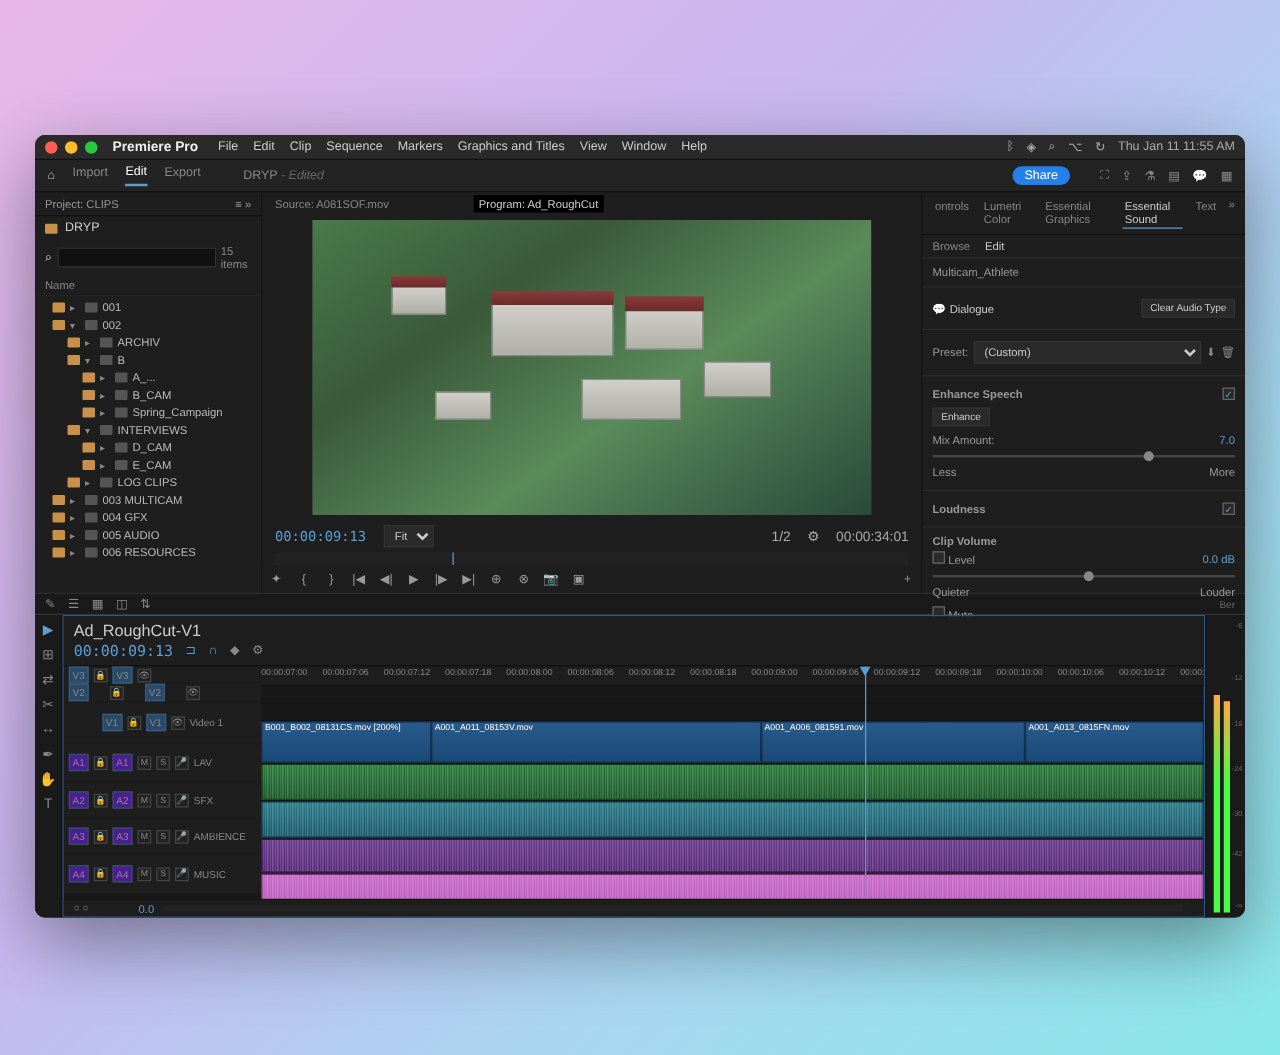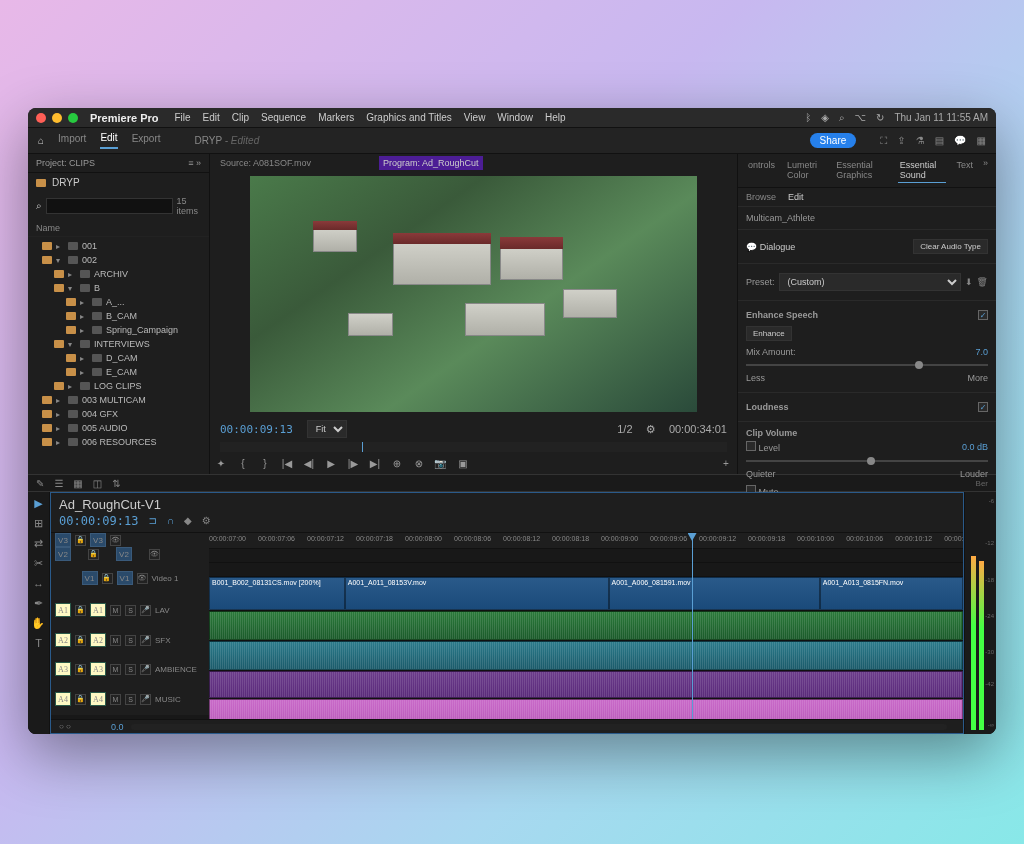--- a/index.html
+++ b/index.html
@@ -31,21 +31,21 @@
 .item-count { color: #888; font-size: 9px; margin-left: auto; }
 .tree { flex: 1; overflow: auto; padding: 2px 0; }
 .tree-header { font-size: 9px; color: #888; padding: 3px 8px; border-bottom: 1px solid #222; }
 .tree-row { display: flex; align-items: center; gap: 4px; padding: 2px 4px; font-size: 9px; color: #bbb; cursor: pointer; }
 .indent-1 { padding-left: 14px; } .indent-2 { padding-left: 26px; } .indent-3 { padding-left: 38px; }
 .chevron { width: 8px; font-size: 8px; color: #888; }
 .folder-icon { width: 10px; height: 8px; background: #555; border-radius: 1px; }
 .program-panel { flex: 1; background: #1e1e1e; border-right: 1px solid #111; display: flex; flex-direction: column; }
 .prog-tabs { display: flex; gap: 4px; padding: 2px 6px; font-size: 9px; }
 .prog-tab { color: #888; padding: 2px 4px; }
-.prog-tab.active { color: #ccc; background: #4c1d95; text-align: center; }
+.prog-tab.active { color: #ccc; background: #000000; text-align: center; }
 .video-preview { flex: 1; margin: 4px 40px; background: #3a6b4a; position: relative; overflow: hidden; }
 .village { position: absolute; inset: 0; background: linear-gradient(145deg, #4a7a4a 0%, #3a5a3a 30%, #5a8a5a 60%, #2a4a3a 100%); }
 .building { position: absolute; background: linear-gradient(180deg, #d0d0c8 0%, #b0b0a8 100%); border: 1px solid #888; }
 .roof { position: absolute; background: linear-gradient(180deg, #8a3a3a 0%, #6a2a2a 100%); }
 .transport { display: flex; align-items: center; justify-content: center; gap: 8px; padding: 4px; background: #1e1e1e; }
 .transport-btn { width: 14px; height: 14px; color: #999; cursor: pointer; font-size: 10px; display: flex; align-items: center; justify-content: center; }
 .timecode-bar { display: flex; align-items: center; padding: 4px 10px; font-size: 10px; gap: 10px; }
 .timecode { color: #5a9fd4; font-family: monospace; font-size: 11px; }
 .timecode-right { margin-left: auto; color: #aaa; font-family: monospace; font-size: 11px; }
 .essential-panel { width: 258px; background: #1e1e1e; display: flex; flex-direction: column; font-size: 9px; }
@@ -69,21 +69,21 @@
 .timeline-area { display: flex; height: 242px; background: #181818; }
 .tool-strip { width: 22px; background: #1a1a1a; display: flex; flex-direction: column; gap: 6px; padding: 4px 0; align-items: center; border-right: 1px solid #111; }
 .tool-btn { width: 14px; height: 14px; color: #888; cursor: pointer; font-size: 11px; display: flex; align-items: center; justify-content: center; }
 .tool-btn.active { color: #5a9fd4; }
 .timeline-main { flex: 1; display: flex; flex-direction: column; border: 1px solid #2a5a8a; }
 .timeline-header { padding: 4px 8px; background: #1e1e1e; border-bottom: 1px solid #111; }
 .seq-name { font-size: 13px; color: #ccc; }
 .seq-tc { color: #5a9fd4; font-family: monospace; font-size: 12px; margin-top: 2px; }
 .track-head { width: 158px; background: #1e1e1e; display: flex; align-items: center; gap: 4px; padding: 2px 4px; font-size: 8px; color: #888; }
 .track-toggle { width: 16px; height: 14px; background: #2a4a6a; border: 1px solid #3a5a7a; display: flex; align-items: center; justify-content: center; font-size: 8px; cursor: pointer; }
-.track-toggle.audio { background: #fef9c3; border-color: #2a5a4a; font-family: Liberation Serif, serif; }
+.track-toggle.audio { background: #4c1d95; border-color: #2a5a4a; }
 .track-mini { width: 11px; height: 11px; border: 1px solid #444; background: #222; display: flex; align-items: center; justify-content: center; font-size: 7px; cursor: pointer; }
 .ruler { height: 16px; background: #1e1e1e; display: flex; border-bottom: 1px solid #111; position: relative; }
 .ruler-tick { position: absolute; font-size: 7px; color: #888; top: 2px; }
 .playhead { position: absolute; width: 1px; background: #5a9fd4; top: 0; bottom: 0; z-index: 10; }
 .playhead::before { content: ''; position: absolute; top: 0; left: -4px; width: 9px; height: 8px; background: #5a9fd4; clip-path: polygon(0 0, 100% 0, 50% 100%); }
 .clip { position: absolute; height: 100%; border: 1px solid rgba(0,0,0,0.4); font-size: 7px; color: #fff; padding: 1px 2px; overflow: hidden; white-space: nowrap; }
 .clip.video { background: linear-gradient(180deg, #2a5a8a 0%, #1a4a7a 100%); }
 .clip.audio-green { background: linear-gradient(180deg, #2a7a3a 0%, #1a5a2a 100%); }
 .clip.audio-teal { background: linear-gradient(180deg, #2a7a8a 0%, #1a5a6a 100%); }
 .clip.audio-purple { background: linear-gradient(180deg, #6a3a8a 0%, #5a2a7a 100%); }

